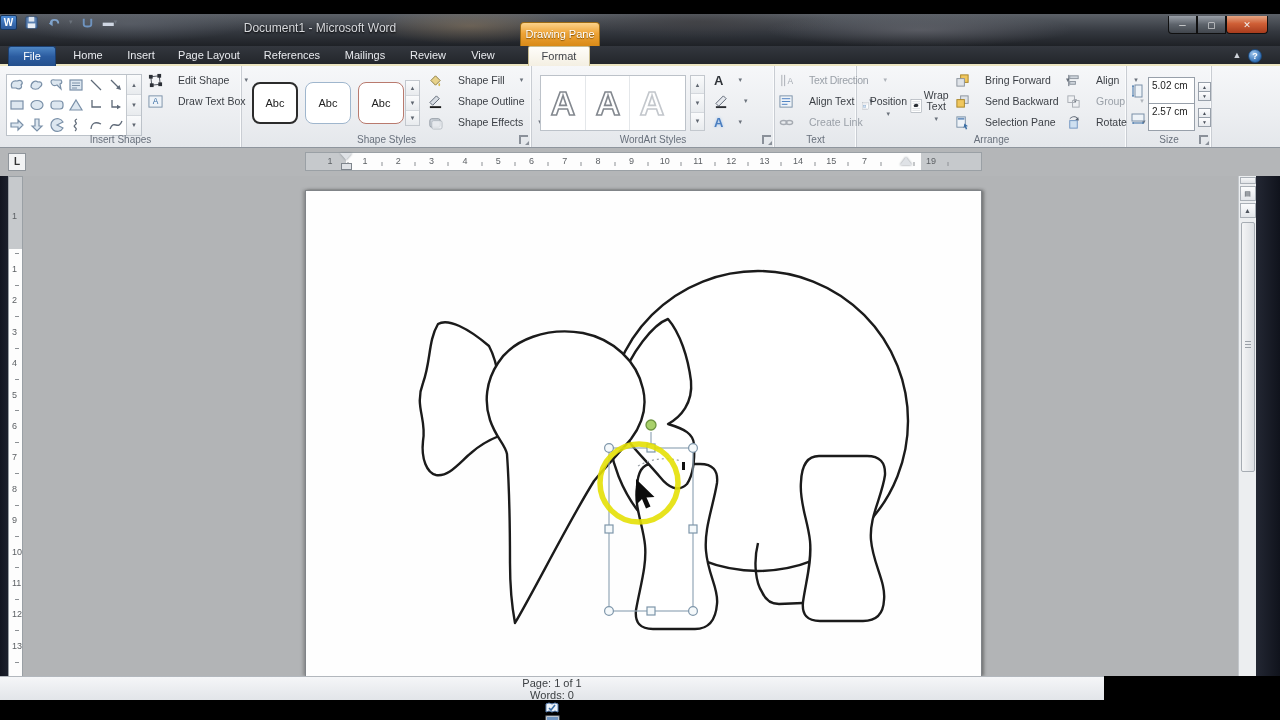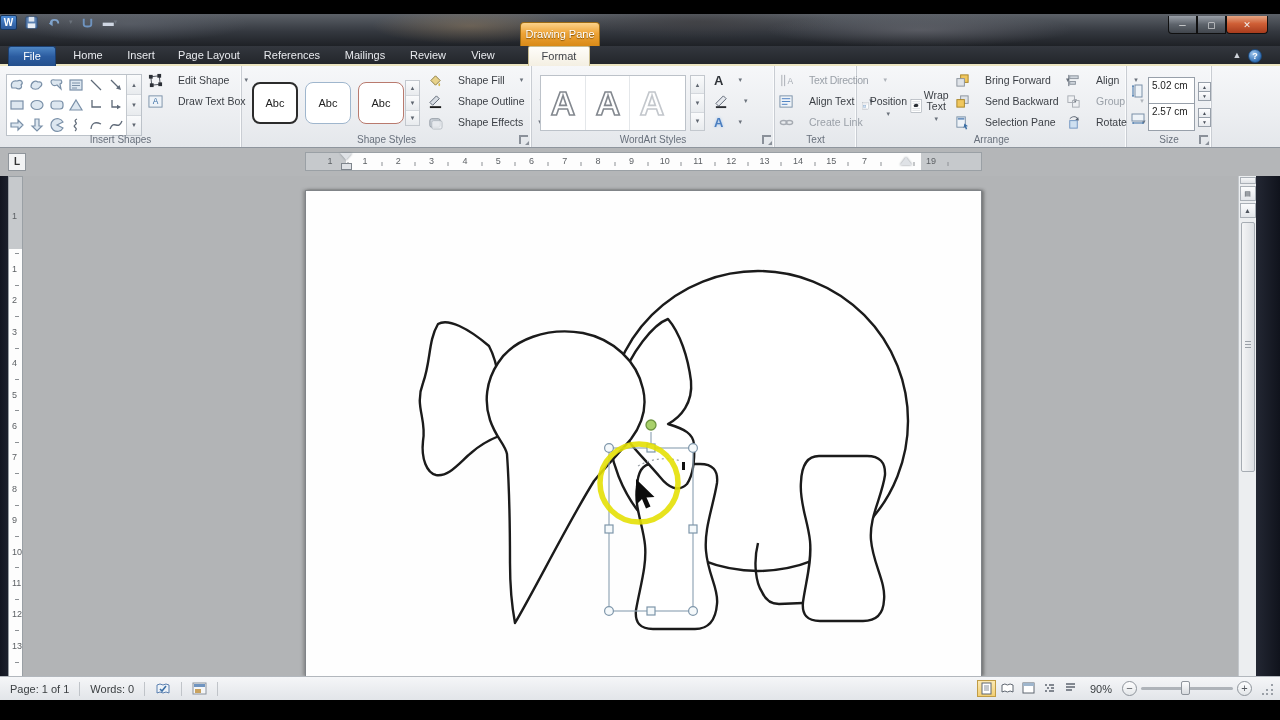--- a/index.html
+++ b/index.html
@@ -145,24 +145,24 @@
   .vs-btn { width:16px; height:15px; margin-top:2px; background:linear-gradient(#fbfcfd,#e3e6ea);
     border:1px solid #aab0b7; font-size:7px; color:#4d545d; text-align:center; line-height:13px; }
   .vs-split { width:16px; height:7px; margin-top:1px; background:linear-gradient(#f6f7f8,#dfe2e6);
     border:1px solid #aab0b7; }
   .vs-thumb { width:14px; height:250px; margin-top:4px; background:linear-gradient(90deg,#f4f5f6,#dcdfe3);
     border:1px solid #a6acb3; border-radius:2px; position:relative; }
   .vs-thumb:after { content:""; position:absolute; left:3px; right:3px; top:118px; height:8px;
     background:repeating-linear-gradient(#9aa0a7 0 1px, transparent 1px 3px); }
 
   
-  .statusbar { left:0; top:676px; width:1280px; height:24px;
+  .statusbar { left:0; top:676px; width:1104px; height:24px;
     background:linear-gradient(#f5f6f8,#e2e5e9);
     border-top:1px solid #b2b7bd; display:flex; align-items:center;
-    font-size:11px; color:#3c4043; }
+    font-size:11px; color:#3c4043;flex-direction:column; }
   .sb-item { padding:0 10px; height:100%; display:flex; align-items:center; }
   .sb-sep { width:1px; height:14px; background:#c0c4c9; }
   .sb-right { margin-left:auto; display:flex; align-items:center; gap:4px; padding-right:6px; }
   .viewbtn { width:19px; height:17px; display:flex; align-items:center; justify-content:center;
     border:1px solid transparent; }
   .viewbtn.active { background:linear-gradient(#fbe9b4,#f3cf73); border-color:#c09c45; }
   .zoom-track { width:92px; height:3px; background:#aeb3b9; border-radius:2px; position:relative; }
   .zoom-thumb { position:absolute; left:40px; top:-6px; width:9px; height:14px;
     background:linear-gradient(#fdfdfe,#d9dce0); border:1px solid #8f959c; border-radius:2px; }
   .zoom-btn { width:15px; height:15px; border-radius:50%; border:1px solid #8f959c;
@@ -203,20 +203,21 @@
           </svg>
       </div>
       <span class="caret">▾</span>
       <div class="qat-btn">
         <svg class="icon16" viewBox="0 0 16 16">
             <path d="M4,4 L4,10 C4,13 12,13 12,10 L12,4" fill="none" stroke="#6f94c0" stroke-width="2"></path>
           </svg>
       </div>
       <div class="qat-btn">▬<span class="caret">▾</span></div>
     </div>
+    <div class="abs title-text">Document1 - Microsoft Word</div>
     <div class="abs ctx-group">Drawing Pane</div>
     <div class="abs win-btns">
       <div class="win-btn minimize">─</div>
       <div class="win-btn">▢</div>
       <div class="win-btn close">✕</div>
     </div>
   </div>
 
   <div class="abs tabrow">
     <div class="tab tab-file" style="left:8px;width:48px;">File</div>

